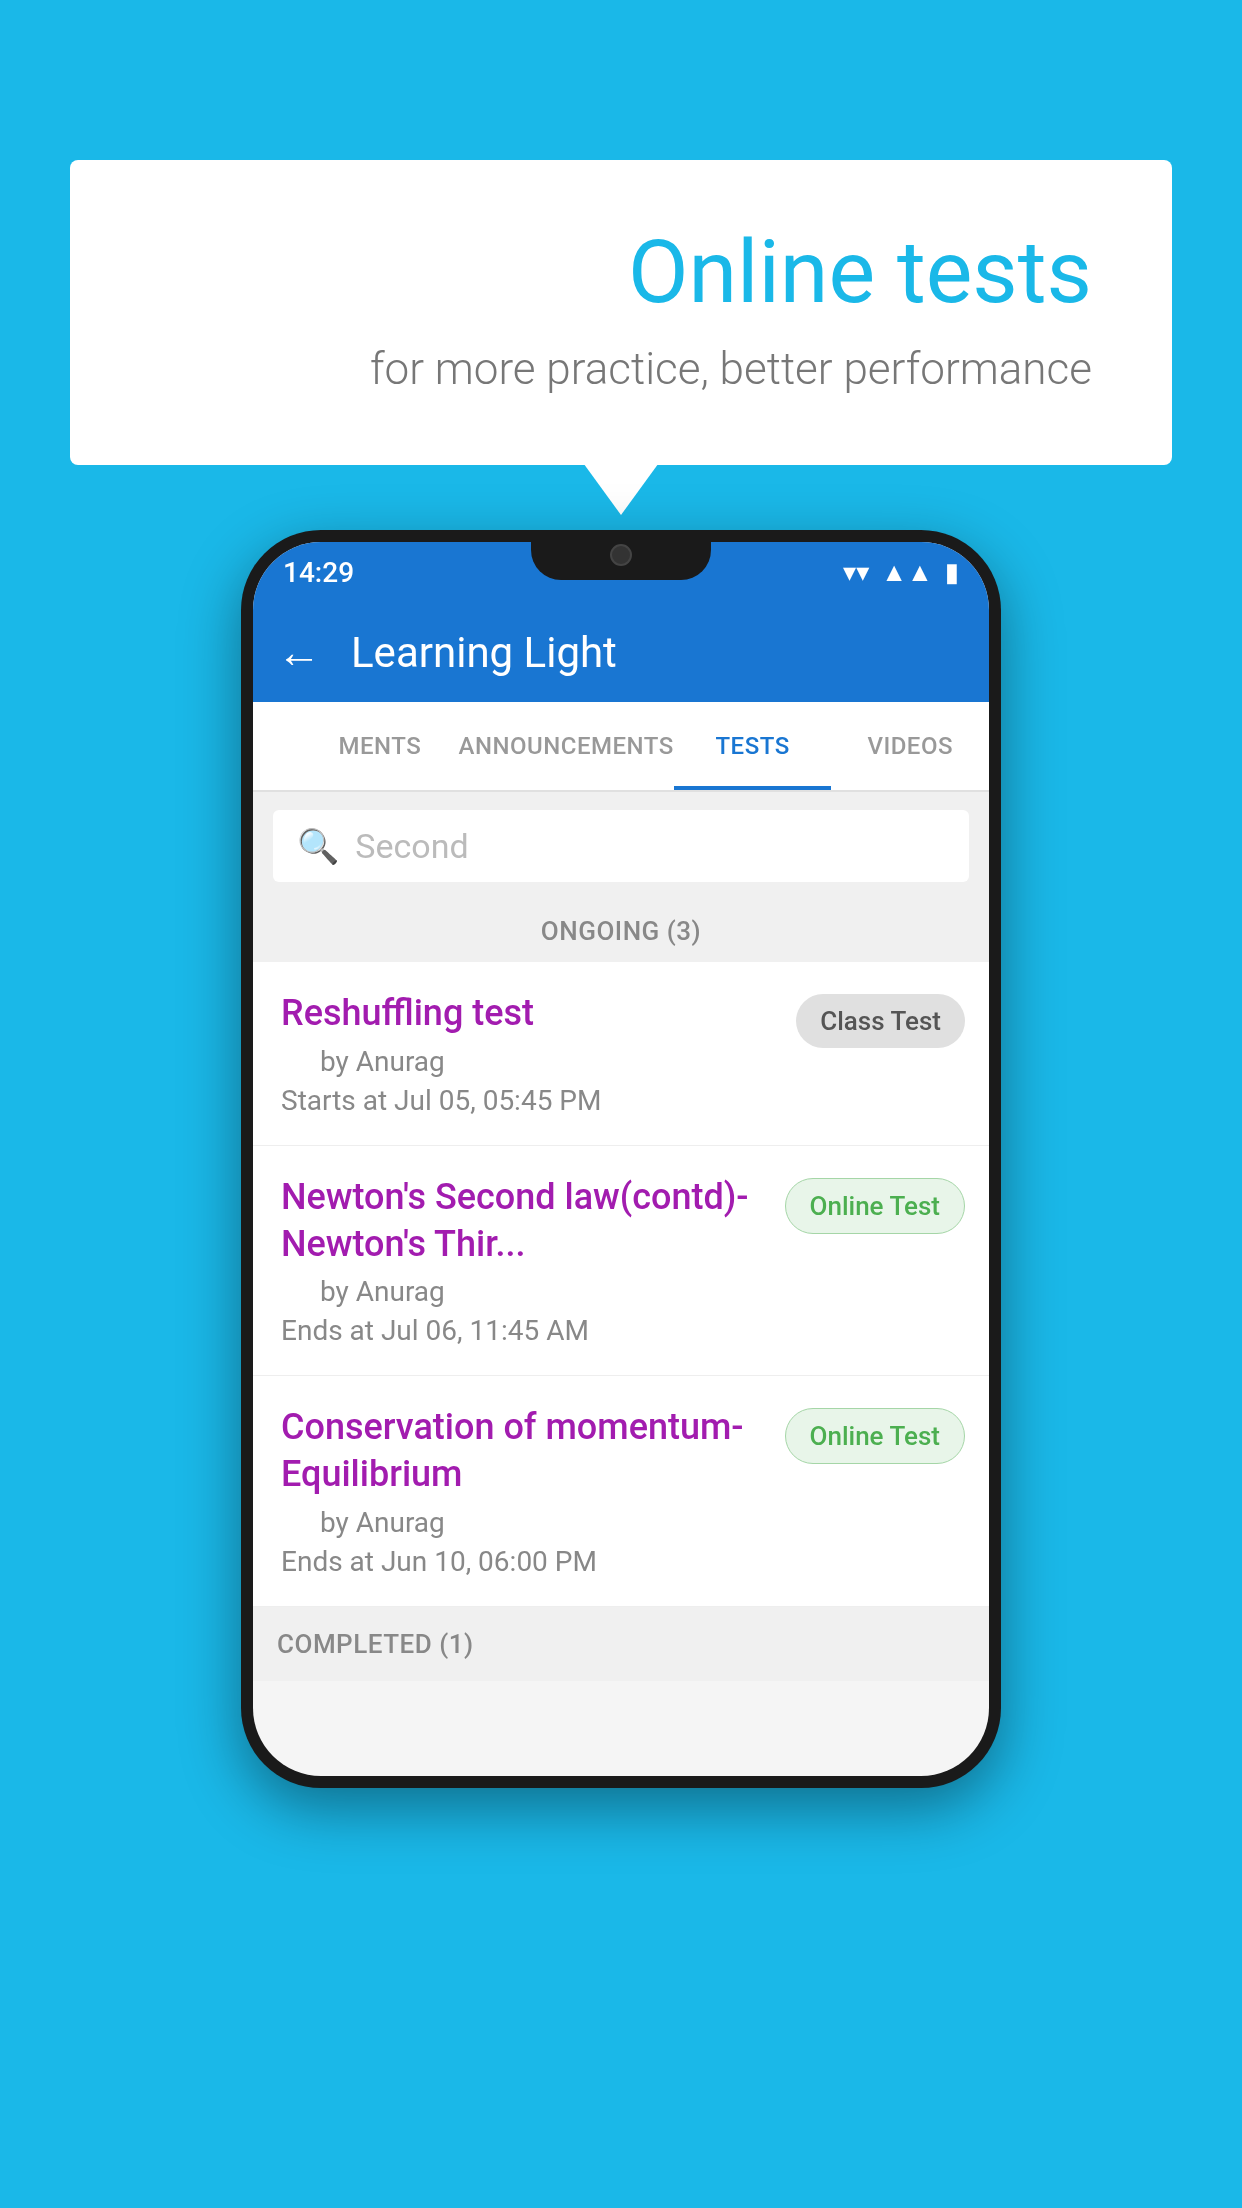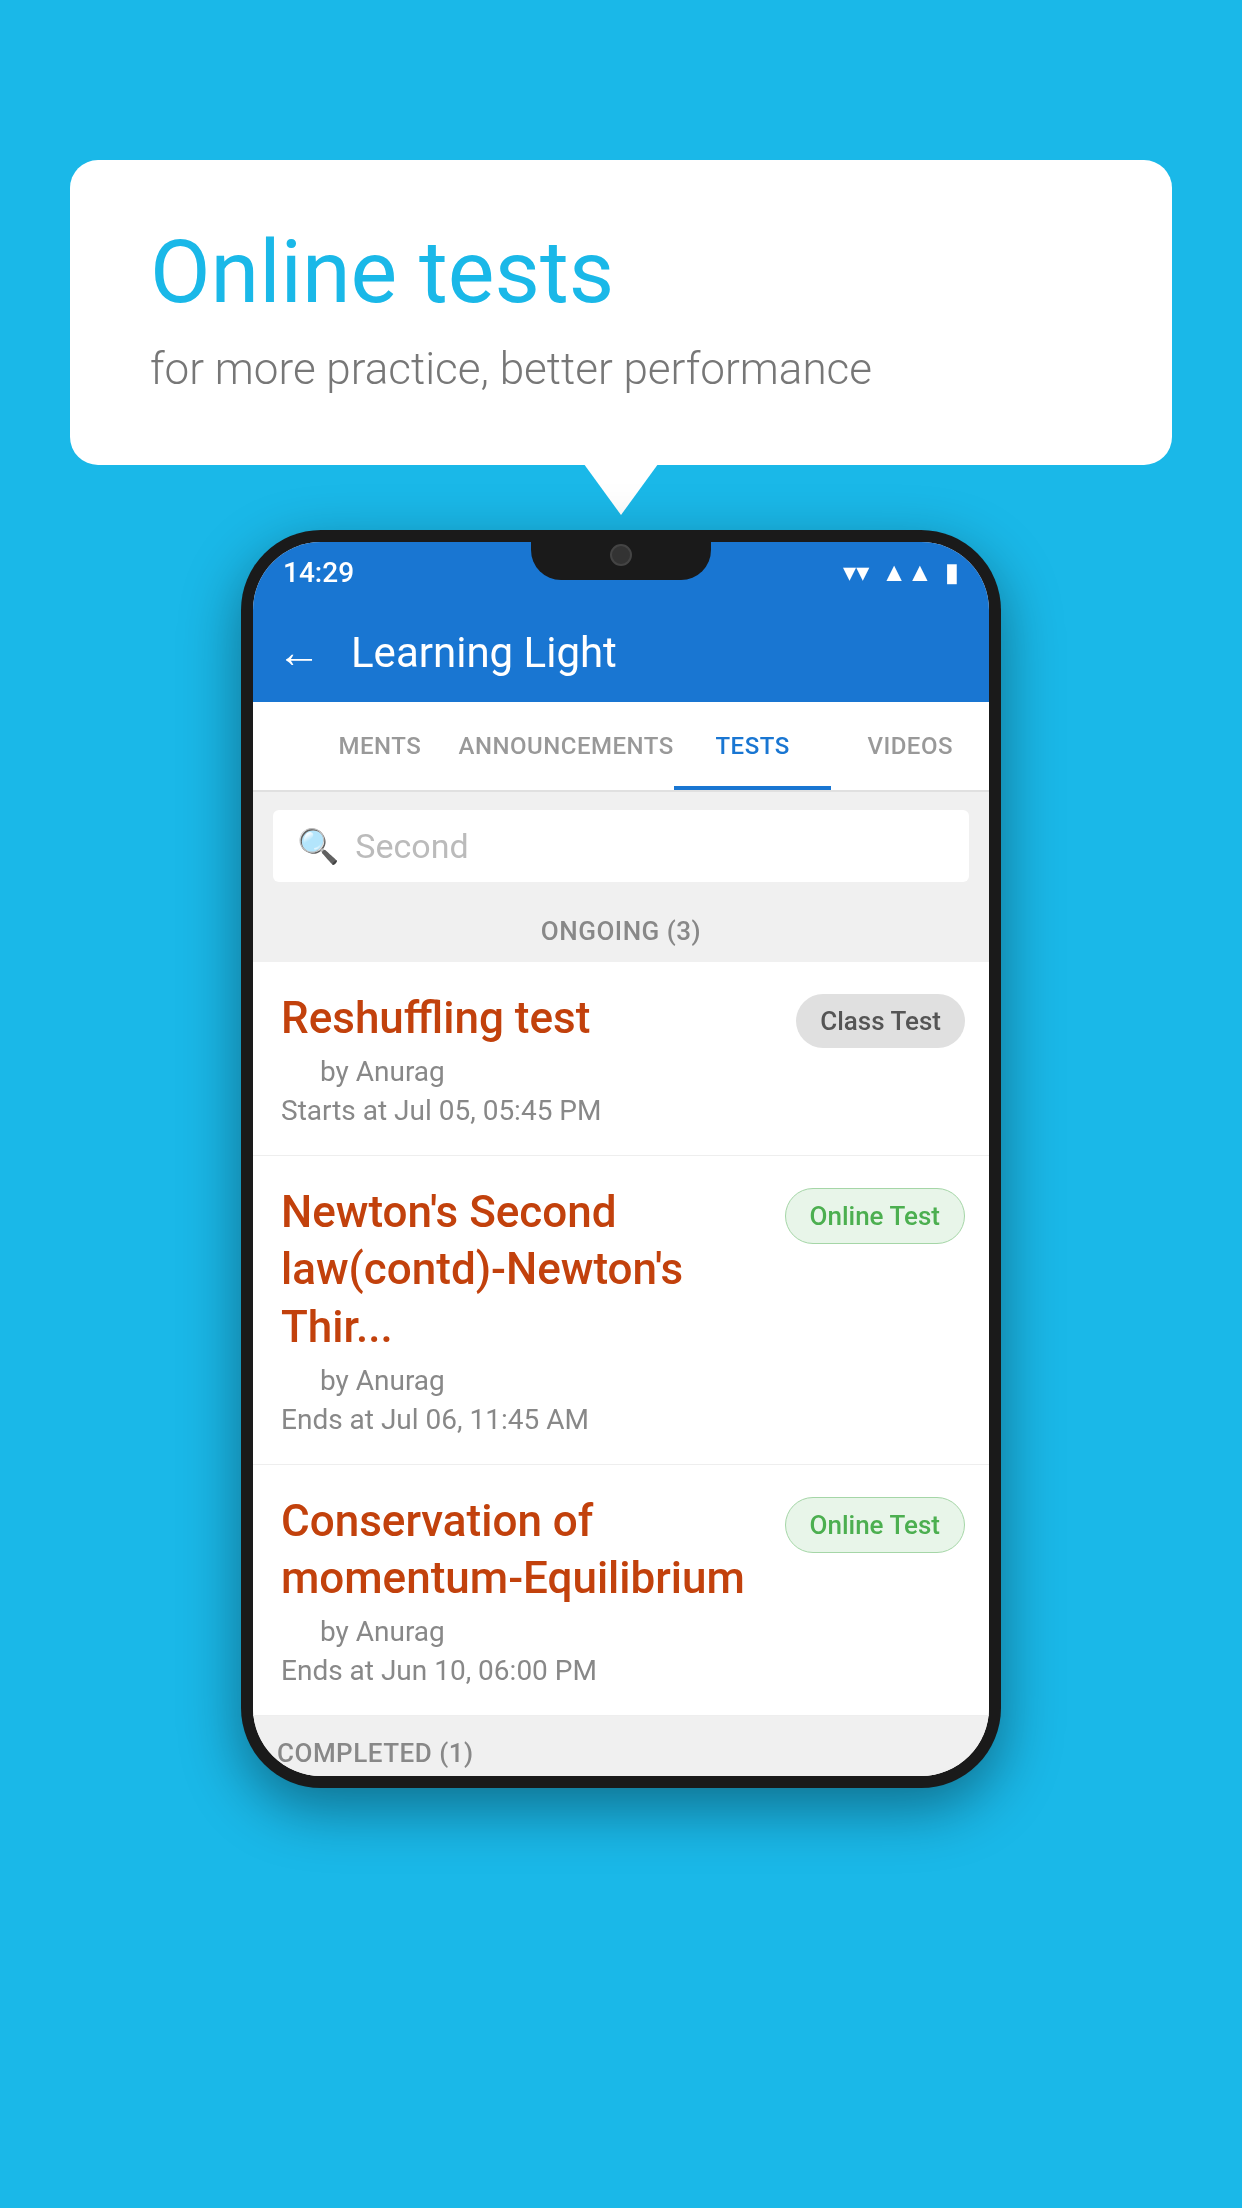--- a/index.html
+++ b/index.html
@@ -16,23 +16,23 @@
     
     .speech-bubble-container {
       position: absolute;
       top: 160px;
       left: 70px;
       right: 70px;
     }
 
     .speech-bubble {
       background: white;
-      border-radius: 28px;
+      border-radius: 8px;
       padding: 60px 80px 70px;
-      text-align: left;
+      text-align: right;
       position: relative;
     }
 
     .speech-bubble::after {
       content: '';
       position: absolute;
       bottom: -50px;
       left: 50%;
       transform: translateX(-50%);
       width: 0;
@@ -242,23 +242,23 @@
       justify-content: space-between;
       align-items: flex-start;
     }
 
     .test-info {
       flex: 1;
       margin-right: 20px;
     }
 
     .test-title {
-      font-size: 44px;
-      font-weight: 500;
-      color: #c2410c;
+      font-size: 36px;
+      font-weight: 500;
+      color: #a21caf;
       margin-bottom: 8px;
       line-height: 1.3;
     }
 
     .test-author {
       font-size: 28px;
       color: #888;
       margin-bottom: 6px;
       margin-left: 39px;
     }

